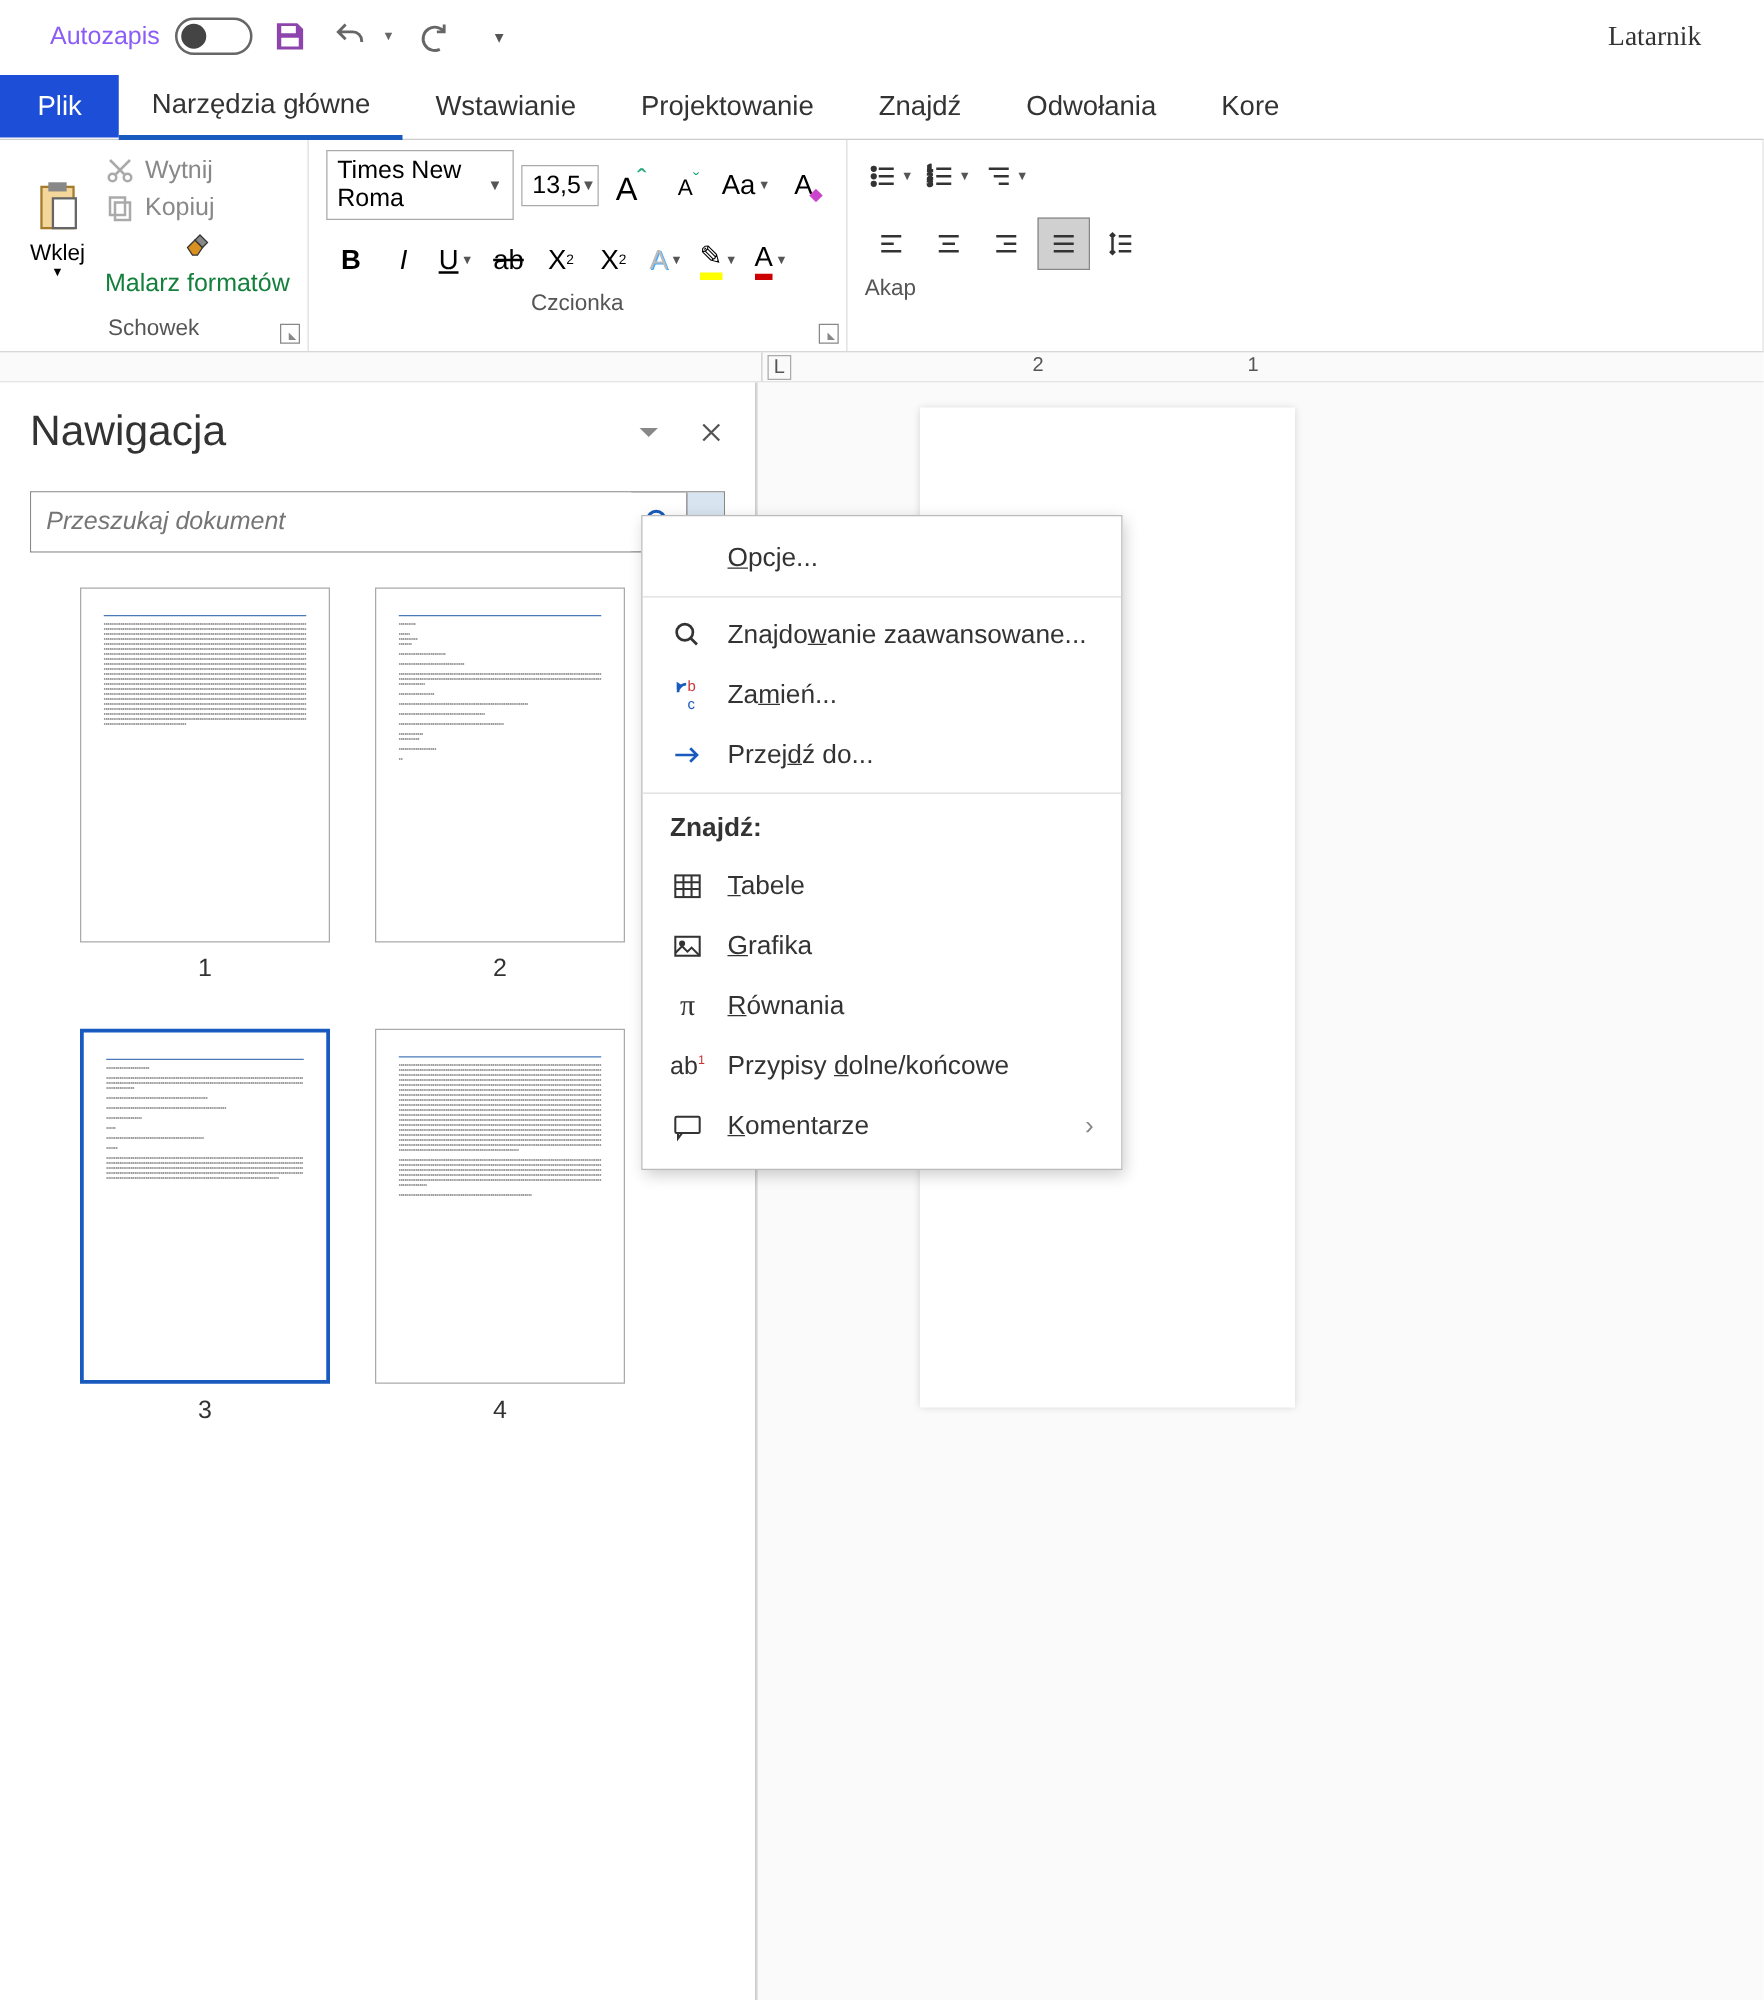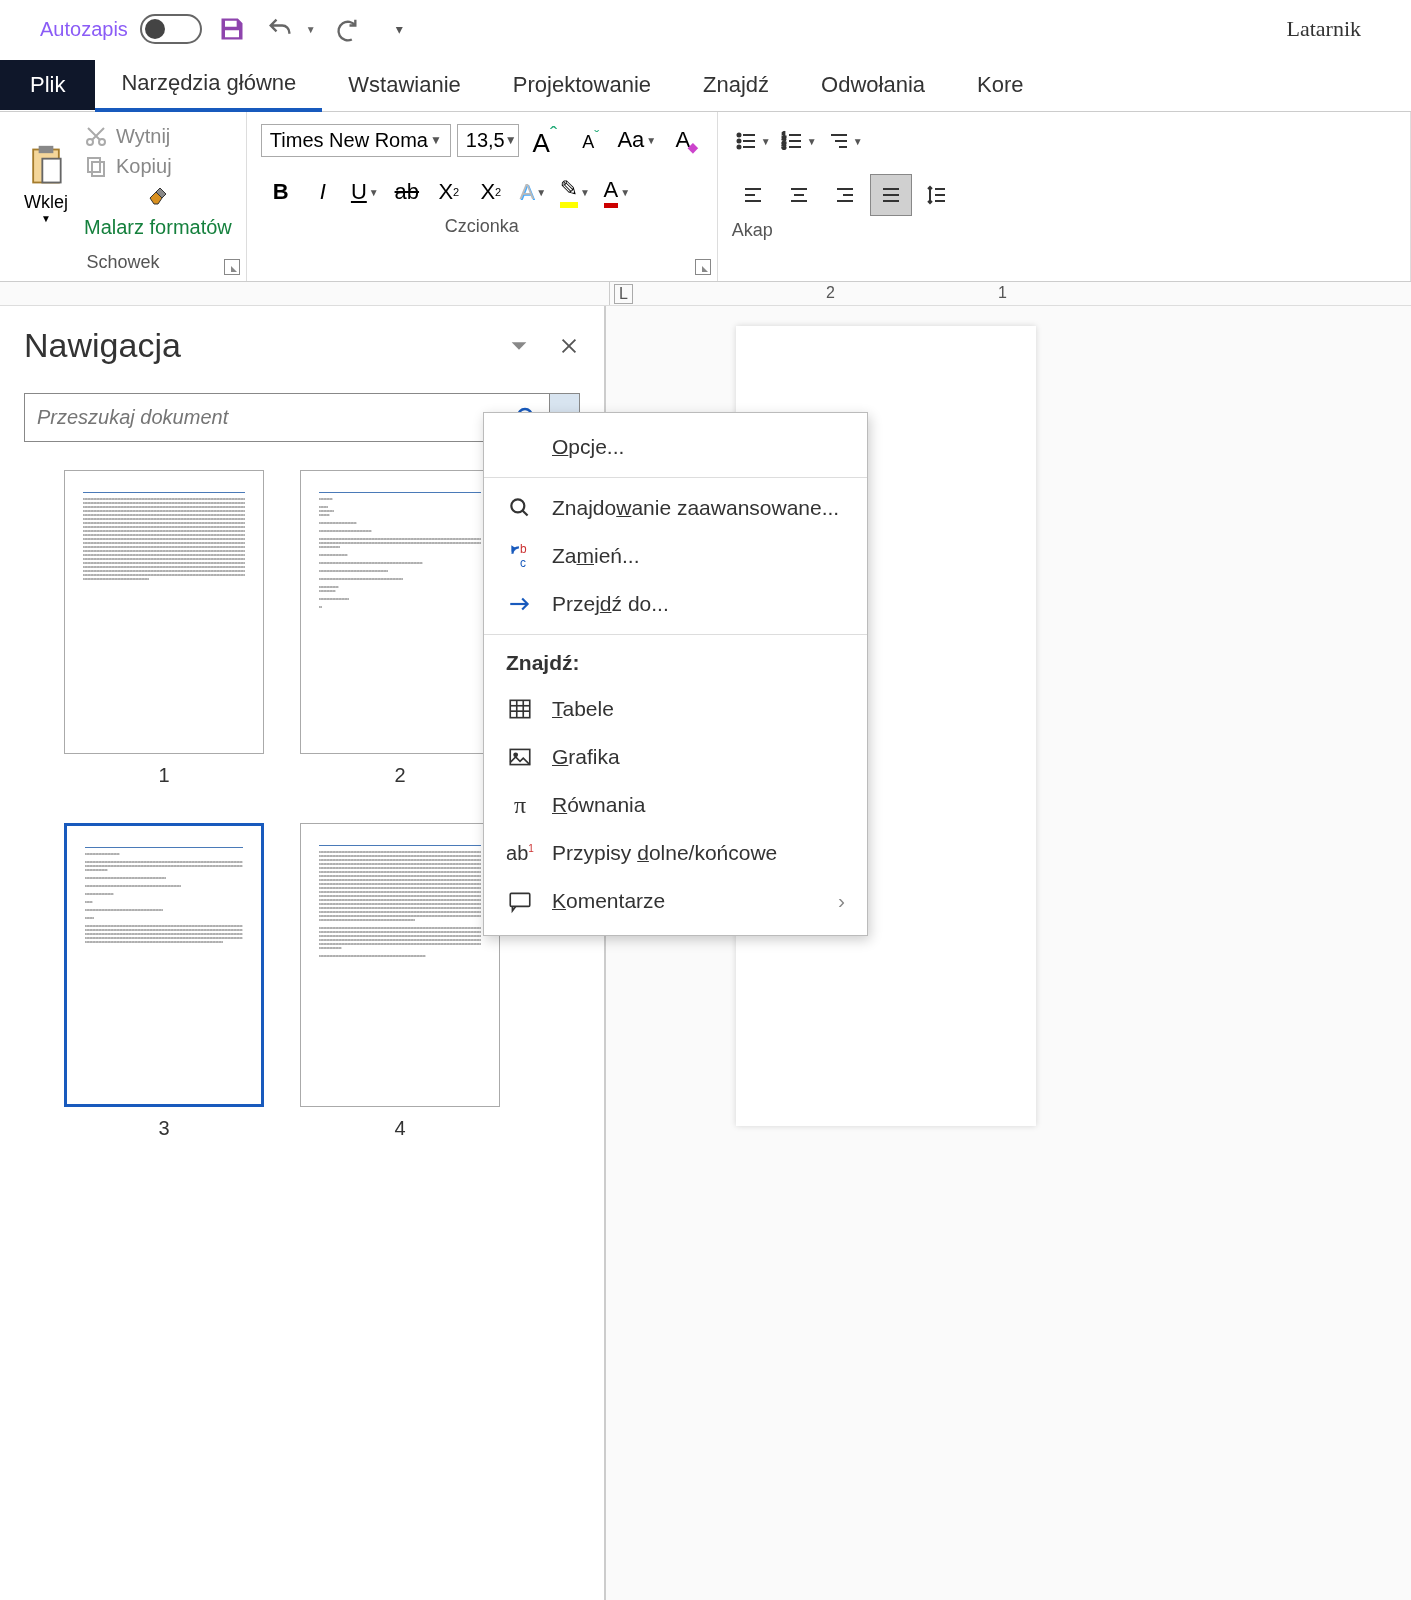--- a/index.html
+++ b/index.html
@@ -13,21 +13,21 @@
     .qat-btn { width: 36px; height: 36px; display: flex; align-items: center; justify-content: center; }
     .save-icon { width: 28px; height: 28px; fill: #8e44ad; }
     .undo-icon, .redo-icon { width: 28px; height: 28px; stroke: #666; fill: none; stroke-width: 2; }
     .dropdown-tiny { font-size: 10px; color: #666; margin-left: -4px; }
     .spacer { flex: 1; }
     .doc-title { font-size: 22px; color: #333; margin-right: 10px; font-family: Liberation Serif, serif; }
     
     
     .ribbon-tabs { display: flex; align-items: center; border-bottom: 1px solid #ccc; }
     .ribbon-tab { padding: 12px 26px; font-size: 22px; color: #333; cursor: pointer; }
-    .ribbon-tab.file { background: #0f172a; color: #fff; padding: 12px 30px; }
+    .ribbon-tab.file { background: #1d4ed8; color: #fff; padding: 12px 30px; }
     .ribbon-tab.active { border-bottom: 4px solid #185abd; margin-bottom: -1px; }
     
     
     .ribbon { display: flex; border-bottom: 1px solid #ccc; height: 170px; }
     .ribbon-group { display: flex; flex-direction: column; padding: 8px 14px; border-right: 1px solid #ddd; position: relative; }
     .group-body { flex: 1; display: flex; gap: 6px; }
     .group-label { text-align: center; font-size: 18px; color: #555; padding-top: 4px; }
     .group-launcher { position: absolute; bottom: 6px; right: 6px; width: 16px; height: 16px; border: 1px solid #888; }
     .group-launcher::after { content: ""; position: absolute; bottom: 2px; right: 2px; width: 0; height: 0; border-left: 6px solid #888; border-top: 6px solid transparent; }
     
@@ -36,21 +36,21 @@
     .paste-label { font-size: 18px; margin-top: 4px; }
     .clip-col { display: flex; flex-direction: column; gap: 6px; padding-top: 4px; }
     .clip-item { display: flex; align-items: center; gap: 8px; font-size: 20px; color: #888; }
     .clip-item.enabled { color: #15803d; flex-direction: column; }
     .small-icon { width: 24px; height: 24px; }
     
     .font-row1 { display: flex; gap: 6px; align-items: center; }
     .font-row2 { display: flex; gap: 2px; align-items: center; margin-top: 12px; }
     .font-col { display: flex; flex-direction: column; }
     .select-box { border: 1px solid #aaa; display: flex; align-items: center; padding: 4px 8px; font-size: 20px; background: #fff; }
-    .select-box.fname { width: 190px; }
+    .select-box.fname { width: 150px; }
     .select-box.fsize { width: 62px; }
     .sel-arrow { margin-left: auto; font-size: 12px; color: #555; }
     .fbtn { width: 40px; height: 40px; display: flex; align-items: center; justify-content: center; font-size: 22px; }
     .sup { font-size: 11px; vertical-align: super; }
     .sub { font-size: 11px; vertical-align: sub; }
     .dd-arrow { font-size: 10px; color: #555; margin-left: 2px; }
     
     .para-row1, .para-row2 { display: flex; gap: 4px; align-items: center; }
     .para-row2 { margin-top: 12px; }
     .pbtn { width: 42px; height: 42px; display: flex; align-items: center; justify-content: center; }
@@ -85,21 +85,21 @@
     
     .thumbs { display: flex; flex-wrap: wrap; gap: 36px; padding: 0 40px; }
     .thumb-wrap { display: flex; flex-direction: column; align-items: center; gap: 10px; }
     .thumb { width: 200px; height: 284px; border: 1px solid #aaa; background: #fff; padding: 16px 18px; position: relative; }
     .thumb.selected { border: 3px solid #185abd; }
     .thumb-header { height: 6px; border-bottom: 1px solid #4a7ab8; margin-bottom: 4px; }
     .thumb-text { font-size: 3px; line-height: 4px; color: #333; word-break: break-all; }
     .thumb-num { font-size: 20px; color: #333; }
     
     
-    .dropdown-menu { position: absolute; left: 483px; top: 412px; width: 385px; background: #fff; border: 1px solid #bbb; box-shadow: 2px 4px 12px rgba(0,0,0,.2); z-index: 100; padding: 10px 0; }
+    .dropdown-menu { position: absolute; left: 513px; top: 412px; width: 385px; background: #fff; border: 1px solid #bbb; box-shadow: 2px 4px 12px rgba(0,0,0,.2); z-index: 100; padding: 10px 0; }
     .menu-item { display: flex; align-items: center; gap: 18px; padding: 10px 22px; font-size: 21px; color: #333; cursor: pointer; }
     .menu-icon { width: 28px; height: 28px; display: flex; align-items: center; justify-content: center; }
     .menu-icon svg { width: 26px; height: 26px; }
     .menu-sep { height: 1px; background: #ddd; margin: 6px 0; }
     .menu-section { font-size: 21px; font-weight: 600; padding: 10px 22px; color: #333; }
     .menu-sub { margin-left: auto; color: #888; }
     .underline { text-decoration: underline; text-decoration-thickness: 1px; }
     
     .doc-area { flex: 1; background: #fafafa; border-left: 1px solid #ccc; padding-top: 20px; padding-left: 130px;}
     .doc-page { width: 300px; height: 800px; background: #fff; box-shadow: 0 0 6px rgba(0,0,0,.15); }

